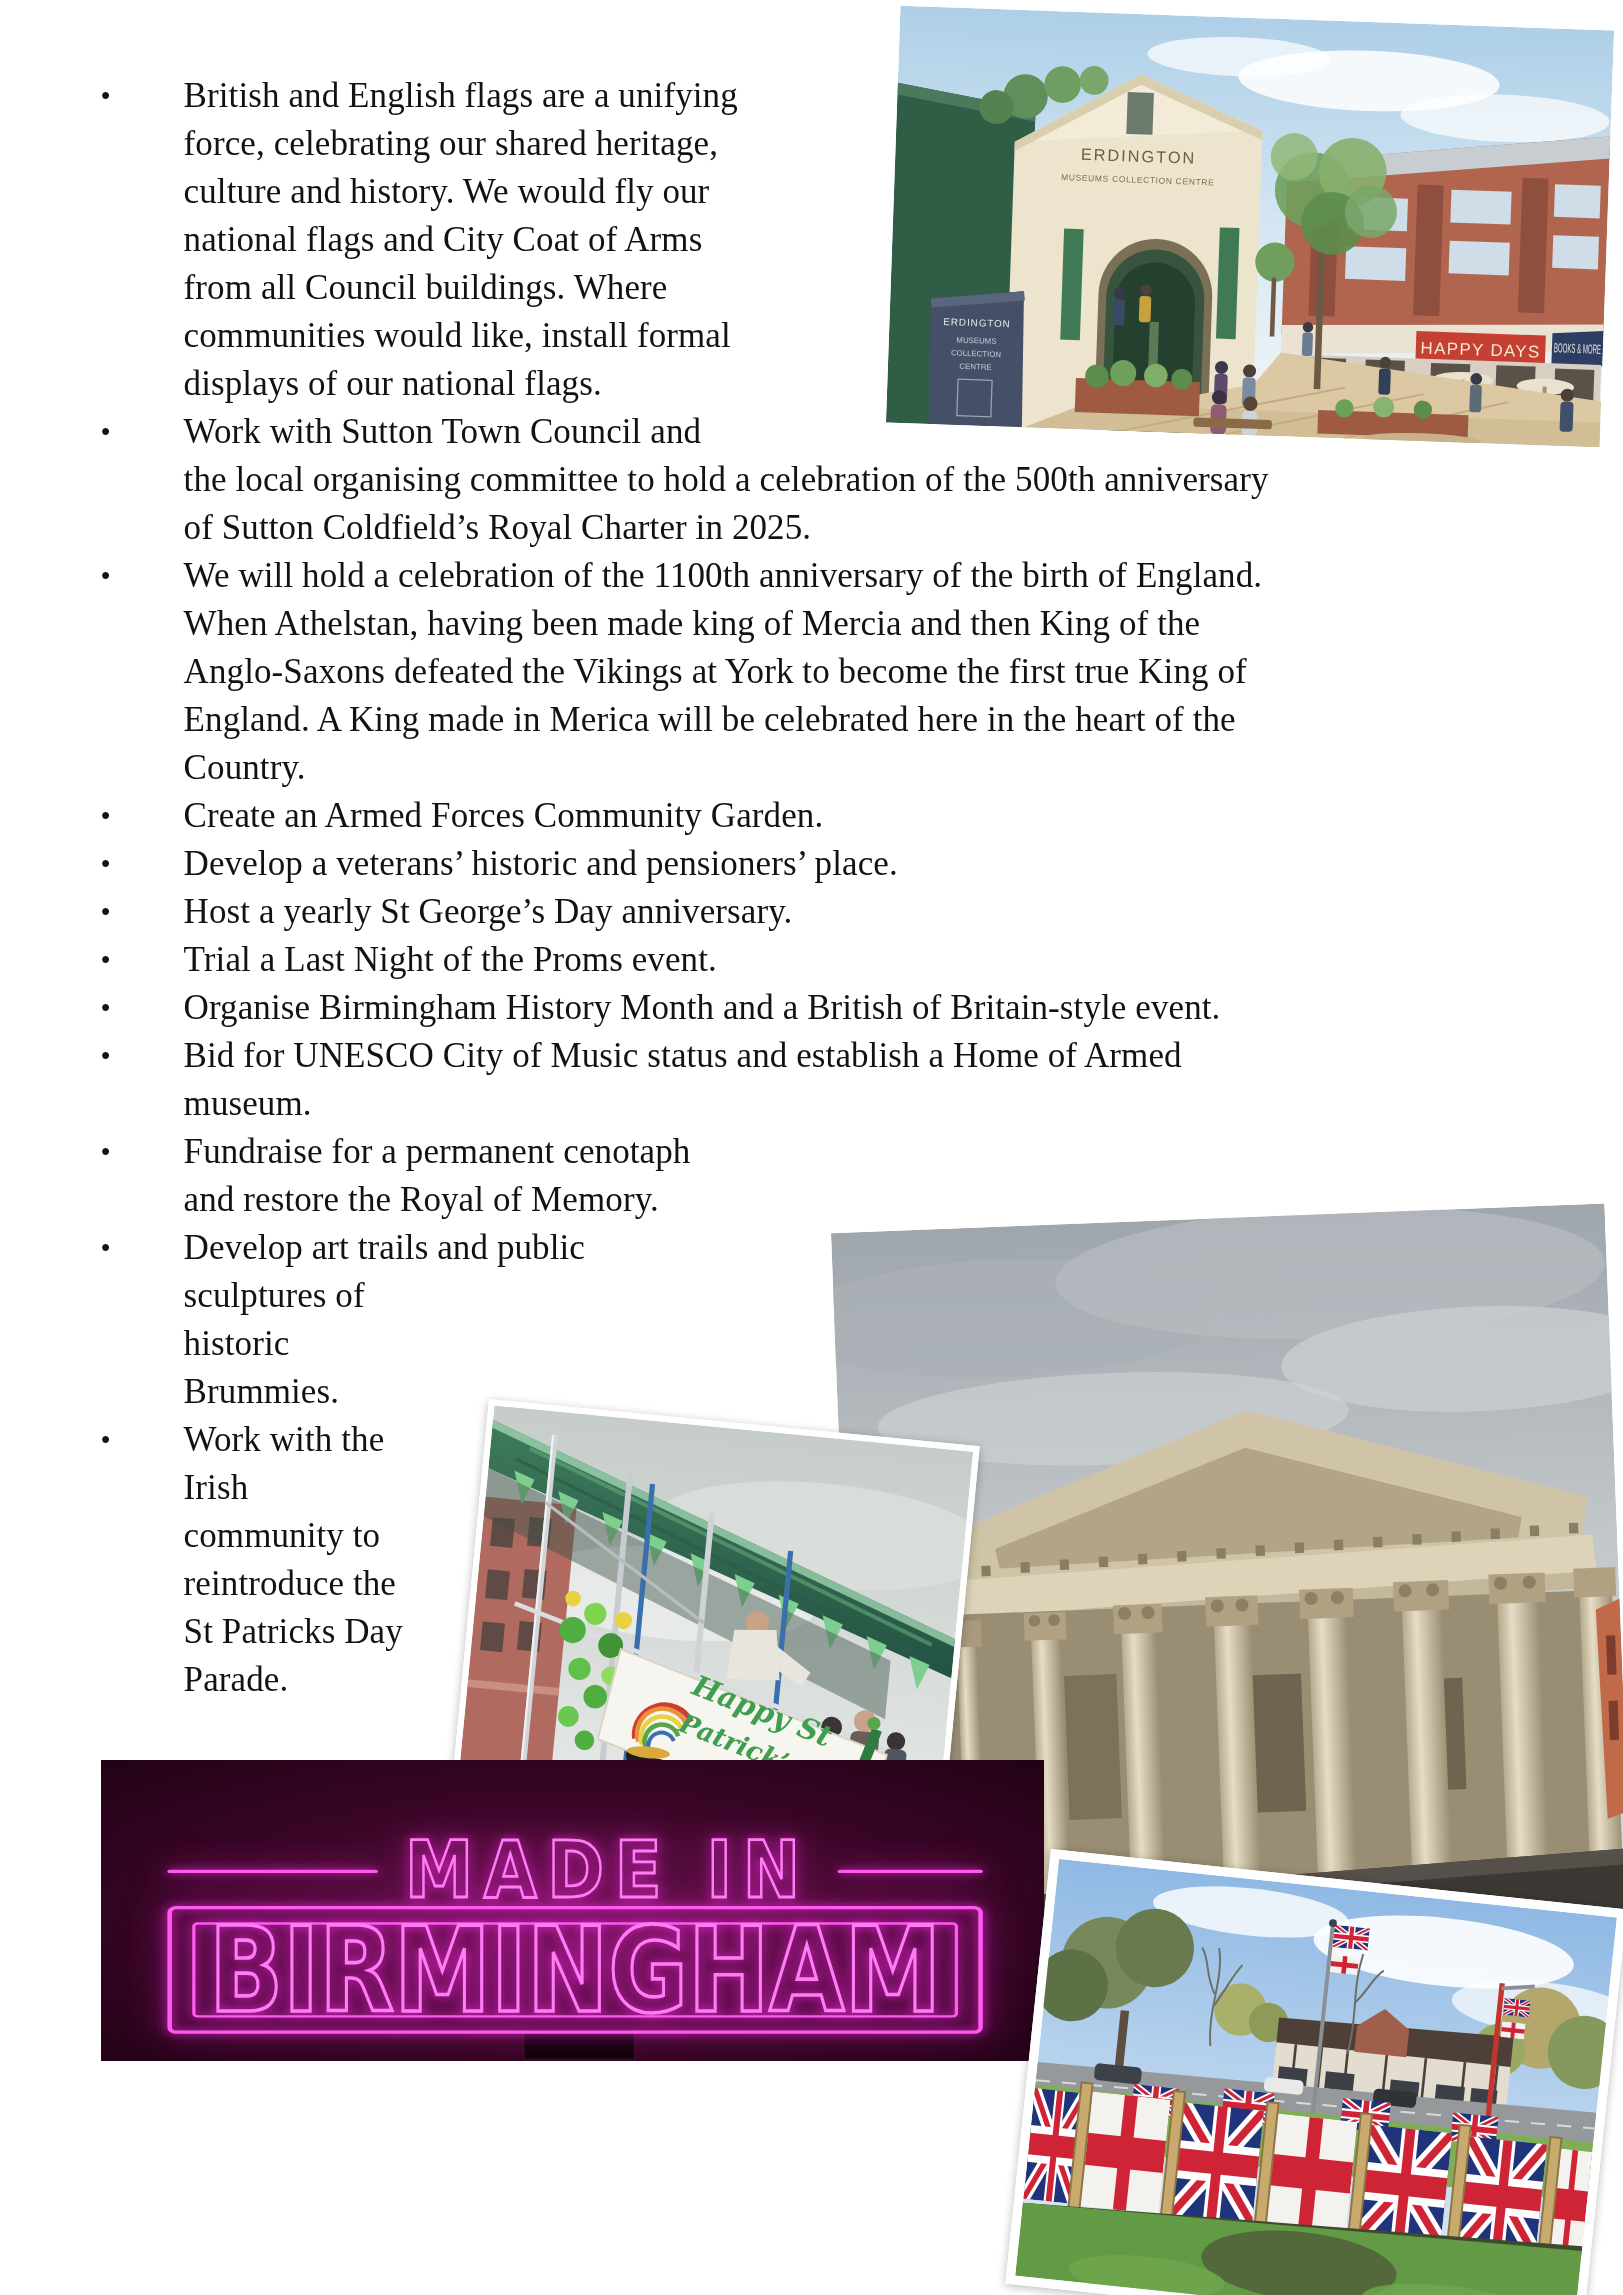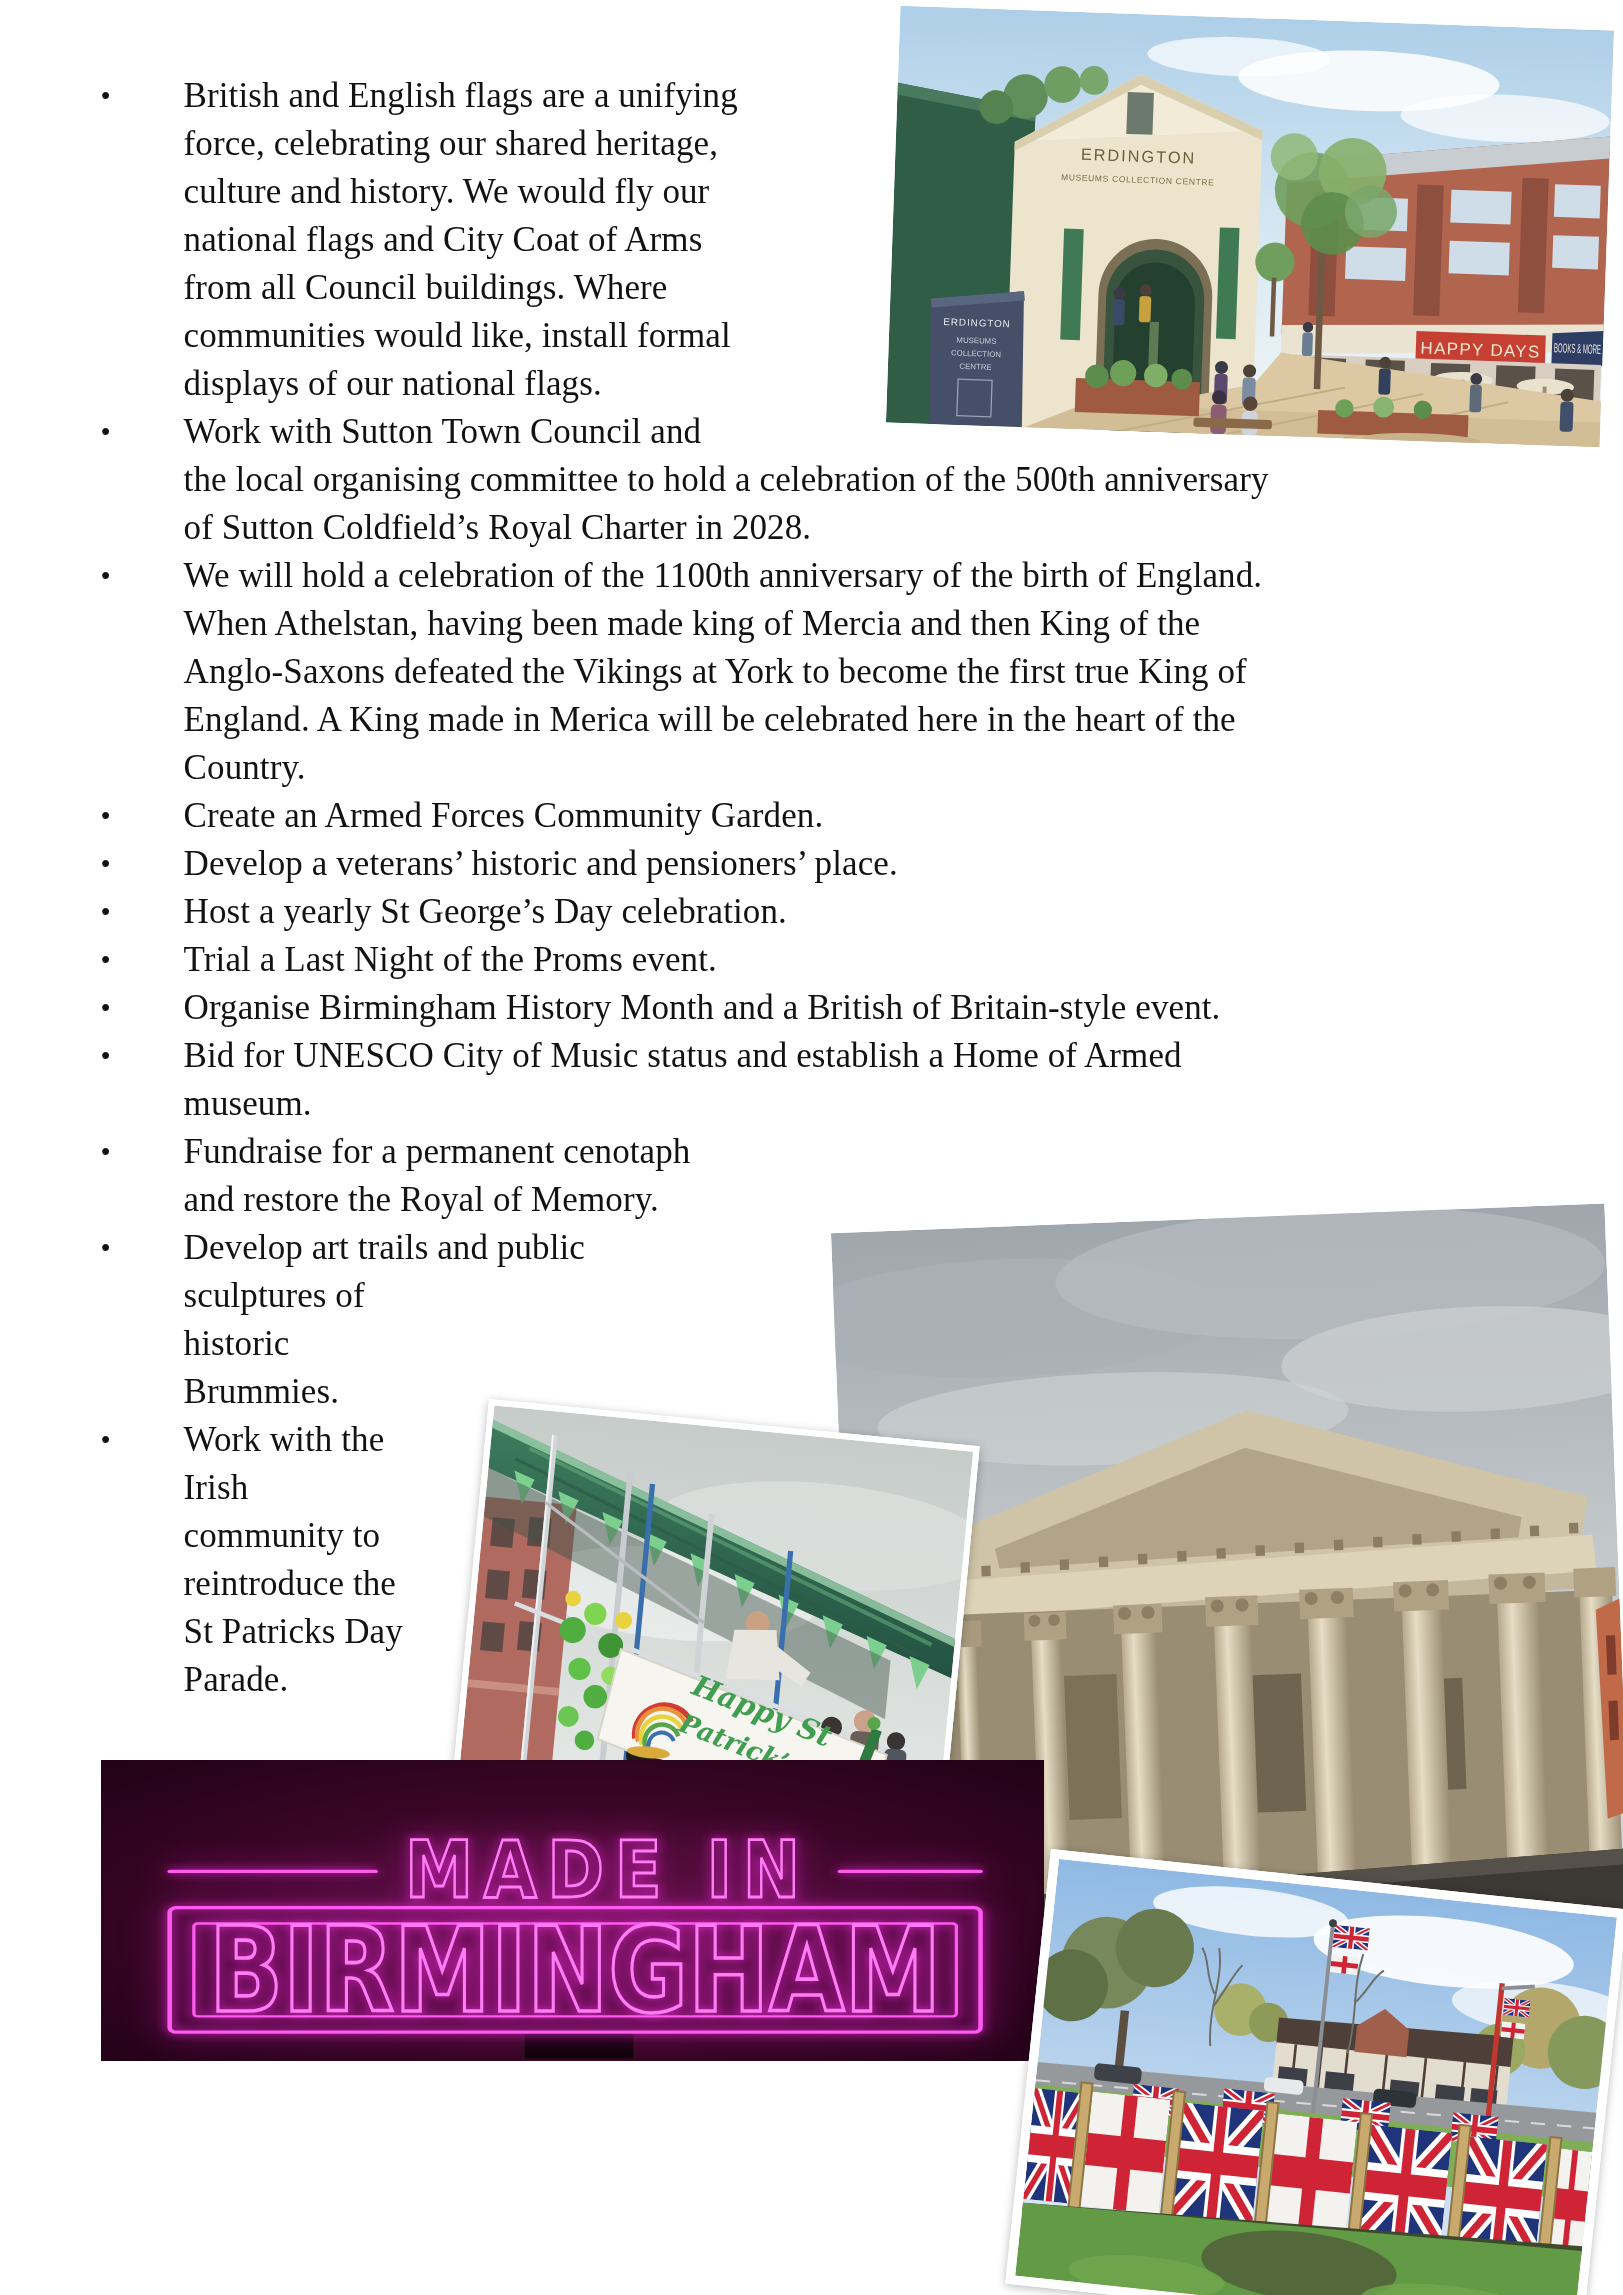--- a/index.html
+++ b/index.html
@@ -68,41 +68,41 @@
 culture and history. We would fly our
 national flags and City Coat of Arms
 from all Council buildings. Where
 communities would like, install formal
 displays of our national flags.</span>
       </li>
     <li>
         <span class="dot">•</span>
         <span class="btxt">Work with Sutton Town Council and
 the local organising committee to hold a celebration of the 500th anniversary
-of Sutton Coldfield’s Royal Charter in 2028.</span>
+of Sutton Coldfield’s Royal Charter in 2025.</span>
       </li>
     <li>
         <span class="dot">•</span>
         <span class="btxt">We will hold a celebration of the 1100th anniversary of the birth of England.
 When Athelstan, having been made king of Mercia and then King of the
 Anglo-Saxons defeated the Vikings at York to become the first true King of
 England. A King made in Merica will be celebrated here in the heart of the
 Country.</span>
       </li>
     <li>
         <span class="dot">•</span>
         <span class="btxt">Create an Armed Forces Community Garden.</span>
       </li>
     <li>
         <span class="dot">•</span>
         <span class="btxt">Develop a veterans’ historic and pensioners’ place.</span>
       </li>
     <li>
         <span class="dot">•</span>
-        <span class="btxt">Host a yearly St George’s Day celebration.</span>
+        <span class="btxt">Host a yearly St George’s Day anniversary.</span>
       </li>
     <li>
         <span class="dot">•</span>
         <span class="btxt">Trial a Last Night of the Proms event.</span>
       </li>
     <li>
         <span class="dot">•</span>
         <span class="btxt">Organise Birmingham History Month and a British of Britain-style event.</span>
       </li>
     <li>

